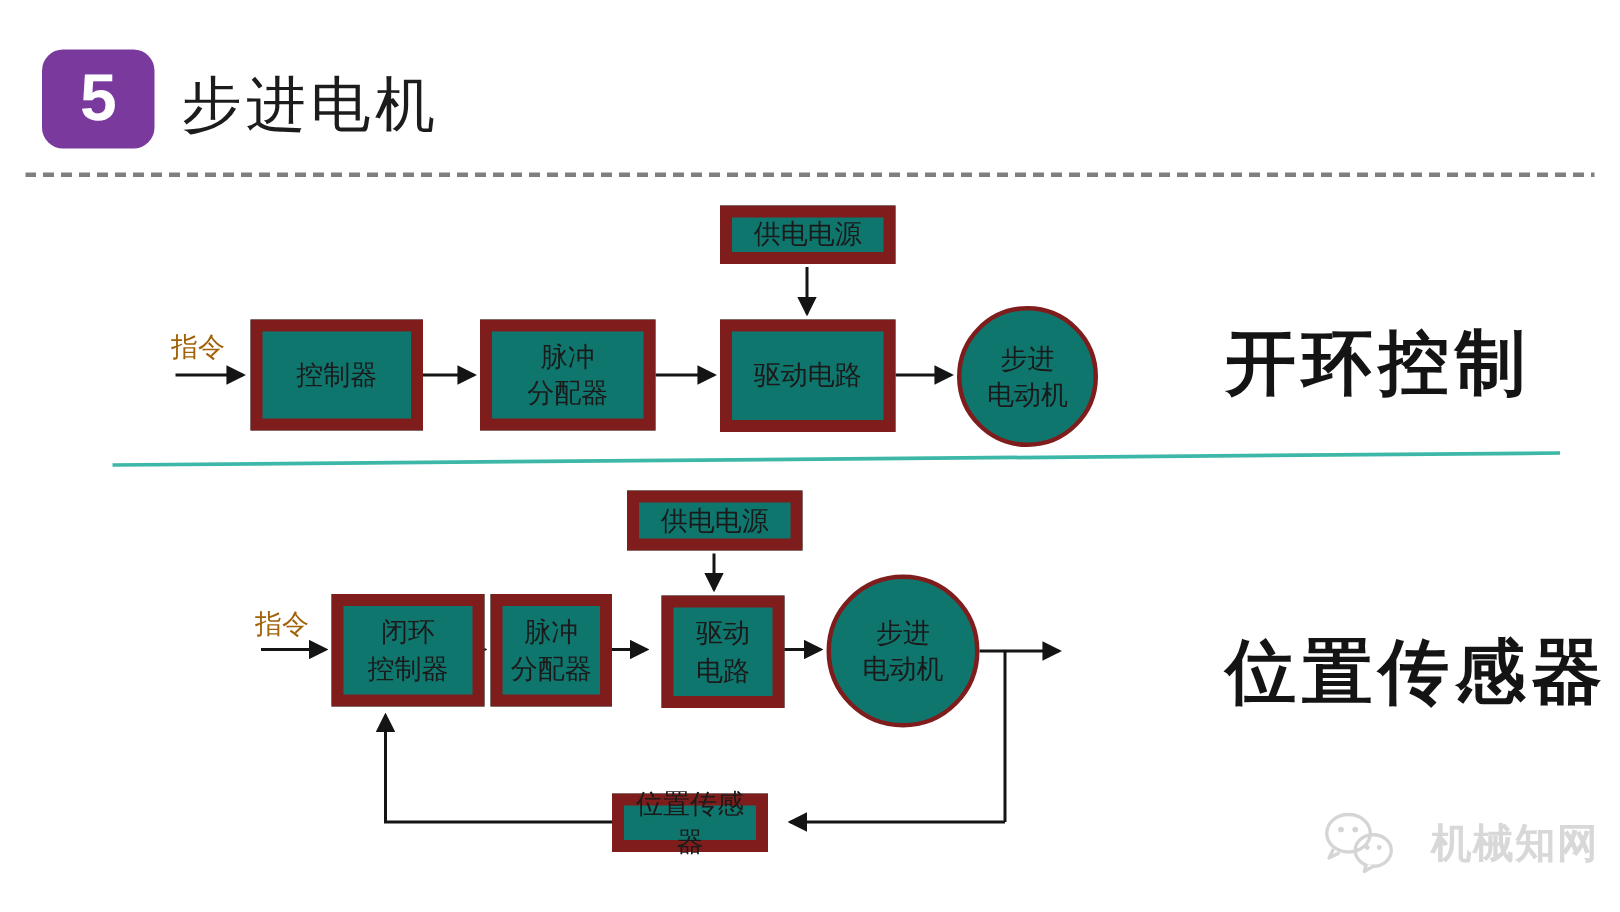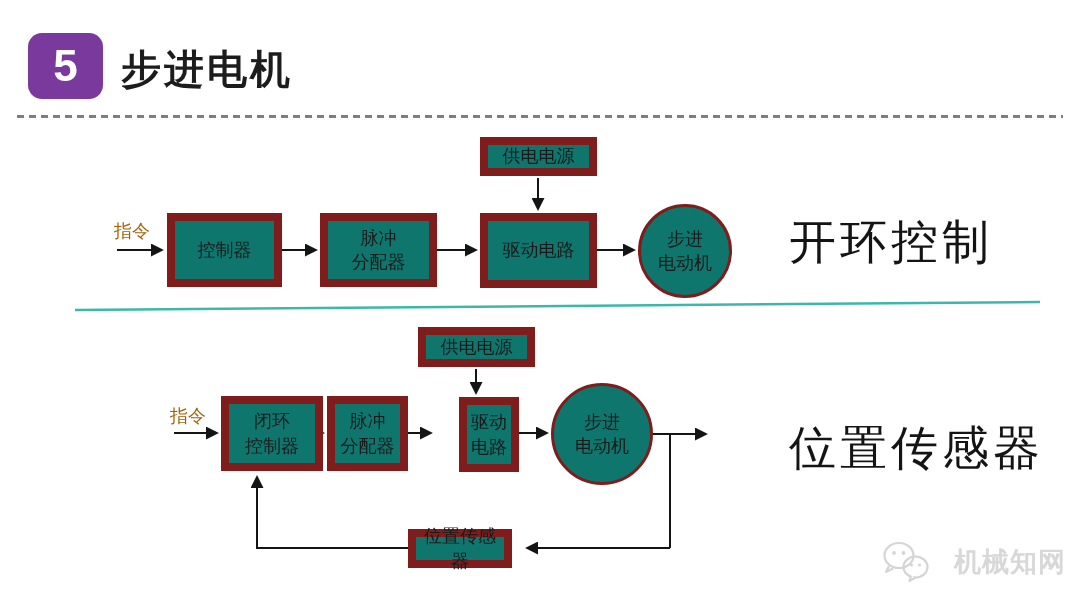--- a/index.html
+++ b/index.html
@@ -12,21 +12,21 @@
   }
   
   .badge{
     position:absolute;left:28px;top:33px;width:75px;height:66px;
     background:#7a3a9d;border-radius:14px;
     display:flex;align-items:center;justify-content:center;
     color:#ffffff;font-size:44px;font-weight:bold;
   }
   .title{
     position:absolute;left:121px;top:42px;
-    font-size:40px;font-weight:bold;color:#1c1c1c;letter-spacing:3px;
+    font-size:40px;font-weight:normal;color:#1c1c1c;letter-spacing:3px;
   }
   .dashline{
     position:absolute;left:17px;top:115px;width:1046px;height:3px;
     background:repeating-linear-gradient(90deg,#7f7f7f 0 7px,transparent 7px 12px);
   }
   
   svg.wires{position:absolute;left:0;top:0;z-index:1;}
   .dbox{
     position:absolute;z-index:2;box-sizing:border-box;
     background:#0f766e;border:8px solid #7f1d1d;
@@ -36,21 +36,21 @@
     white-space:pre-line;
   }
   .dcircle{border-radius:50%;border-width:3px;}
   .inlabel{
     position:absolute;z-index:2;
     font-family:"Liberation Serif","DejaVu Serif",serif;
     font-size:18px;color:#a16207;
   }
   .seclabel{
     position:absolute;z-index:2;
-    font-size:47px;font-weight:normal;color:#141414;letter-spacing:4px;
+    font-size:47px;font-weight:bold;color:#141414;letter-spacing:4px;margin-left:28px;
   }
   
   .watermark{
     position:absolute;left:880px;top:540px;z-index:3;
     display:flex;align-items:center;gap:22px;
     color:#d8d8d8;font-size:27px;font-weight:bold;letter-spacing:1px;
     text-shadow:1px 1px 1px rgba(255,255,255,0.95);
   }
   .watermark svg{display:block;}
 </style>
@@ -104,21 +104,21 @@
   <div class="dbox dcircle" style="left:638px;top:204px;width:94px;height:94px;">步进
 电动机</div>
   <div class="seclabel" style="left:789px;top:211px;">开环控制</div>
 
   <div class="inlabel" style="left:170px;top:404px;">指令</div>
   <div class="dbox" style="left:221px;top:396px;width:102px;height:75px;">闭环
 控制器</div>
   <div class="dbox" style="left:327px;top:396px;width:81px;height:75px;">脉冲
 分配器</div>
   <div class="dbox" style="left:418px;top:327px;width:117px;height:40px;">供电电源</div>
-  <div class="dbox" style="left:459px;top:397px;width:60px;height:75px;">驱动
+  <div class="dbox" style="left:441px;top:397px;width:82px;height:75px;">驱动
 电路</div>
   <div class="dbox dcircle" style="left:551px;top:383px;width:102px;height:102px;">步进
 电动机</div>
   <div class="dbox" style="left:408px;top:529px;width:104px;height:39px;">位置传感器</div>
   <div class="seclabel" style="left:789px;top:417px;">位置传感器</div>
 
   <div class="watermark">
     <svg width="52" height="44" viewBox="0 0 52 44">
       <g stroke="#d5d5d5" stroke-width="2.2" fill="none">
         <ellipse cx="19" cy="15.5" rx="14.5" ry="12.5"></ellipse>

